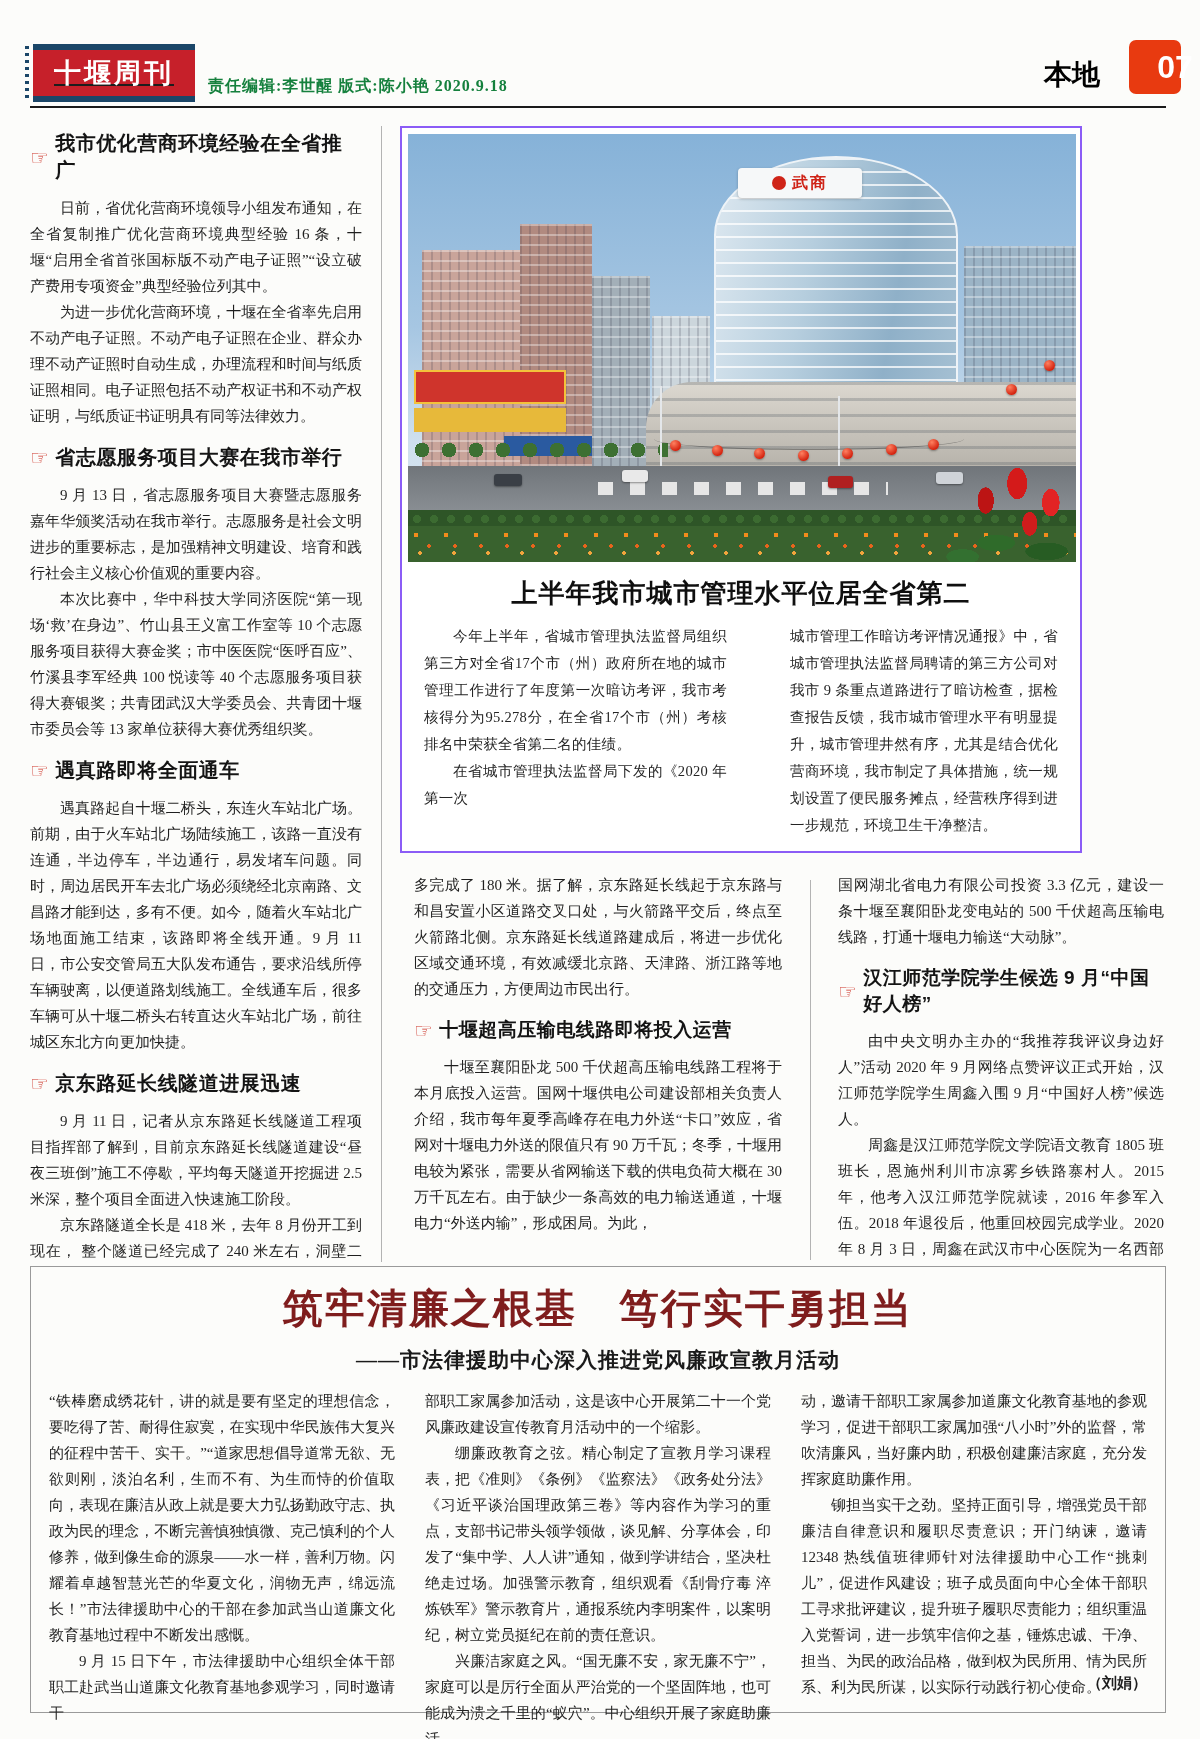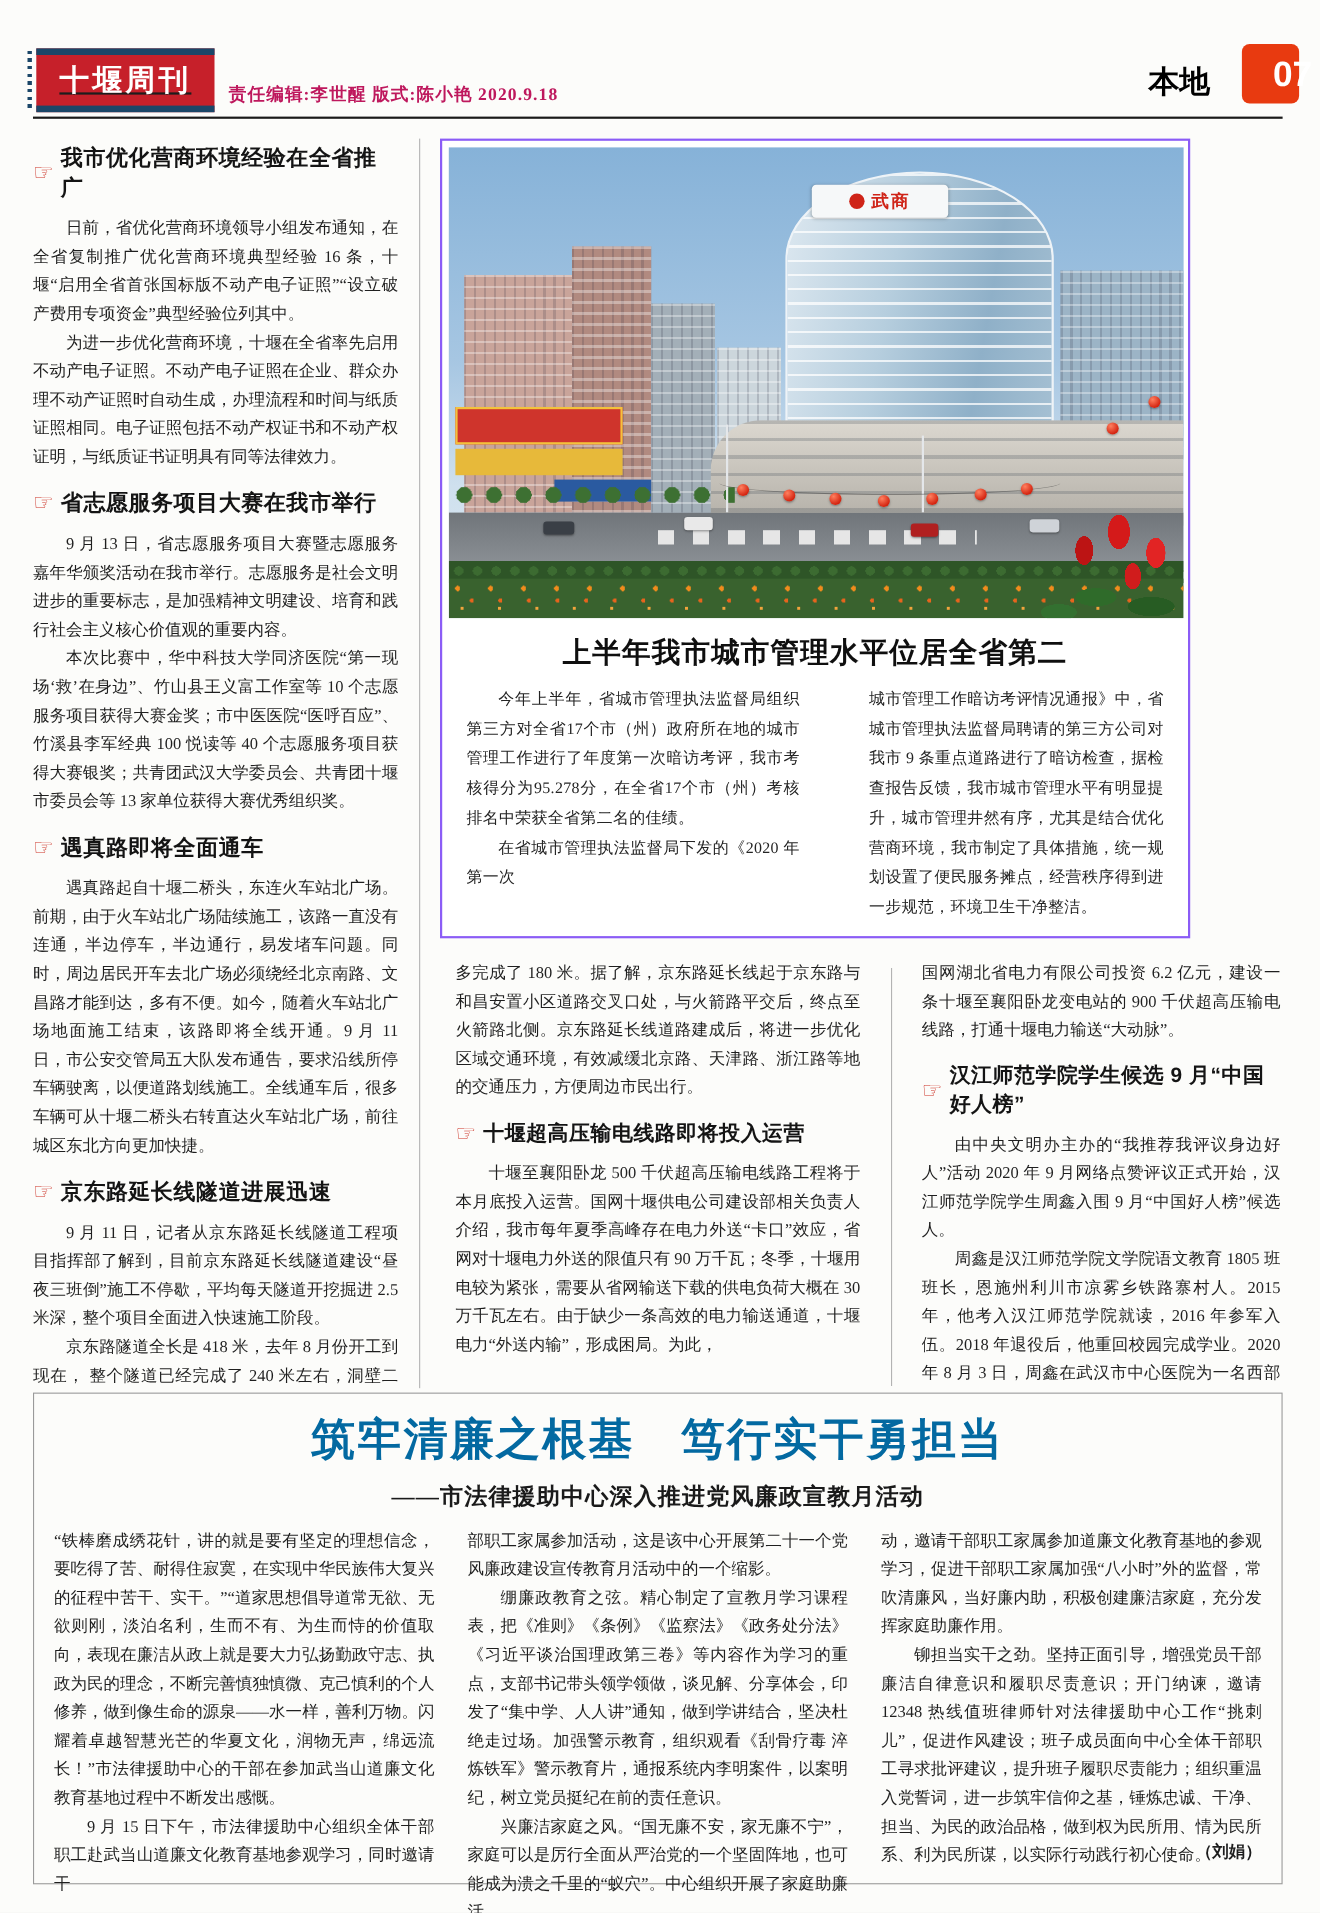--- a/index.html
+++ b/index.html
@@ -10,21 +10,21 @@
 
   
   .masthead-strip { position:absolute; left:25px; top:46px; width:4px; height:54px;
     background:repeating-linear-gradient(#1b4668 0 3px, transparent 3px 7px); }
   .masthead { position:absolute; left:33px; top:44px; width:162px; height:58px;
     background:#c6202a; display:flex; align-items:center; justify-content:center;
     border-top:6px solid #1b4668; border-bottom:6px solid #1b4668;text-decoration:underline; }
   .masthead span { color:#fff; font-weight:bold; font-size:27px; letter-spacing:3px;
     font-family:"Liberation Serif","DejaVu Serif",serif; }
   .editor-line { position:absolute; left:208px; top:76px; font-size:16px; font-weight:bold;
-    color:#be185d; letter-spacing:1px; }
+    color:#15803d; letter-spacing:1px; }
   .section-label { position:absolute; right:100px; top:56px; font-size:28px; font-weight:bold;
     font-family:"Liberation Sans","DejaVu Sans",sans-serif; color:#000; }
   .page-num { position:absolute; right:19px; top:40px; width:52px; height:54px;
     background:#e83a10; border-radius:7px; display:flex; align-items:center; justify-content:center;padding-left:40px; }
   .page-num span { color:#fff; font-size:32px; font-weight:bold;
     font-family:"Liberation Sans","DejaVu Sans",sans-serif; }
   .header-rule { position:absolute; left:30px; top:106px; width:1136px; height:2px; background:#1a1a1a; }
 
   
   .body-p { font-size:15px; line-height:26px; text-align:justify; text-indent:2em; color:#1f1f1f; }
@@ -115,21 +115,21 @@
   .photo-cols { display:flex; gap:28px; padding:4px 16px 0; }
   .photo-cols > div { flex:1; }
   .kai-p { font-size:14.5px; line-height:27px; text-align:justify; text-indent:2em;
     color:#242424; letter-spacing:0.3px; }
   .kai-p.cont { text-indent:0;margin-left:35px; }
 
   
   .bottom-box { position:absolute; left:30px; top:1266px; width:1136px; height:447px;
     border:1px solid #9a9a9a; padding:14px 18px 0; background:#fcfcfa; }
   .bottom-title { text-align:center; font-weight:bold; font-size:40px; letter-spacing:2px;
-    color:#0369a1; }
+    color:#7f1d1d; }
   .bottom-subtitle { text-align:center; font-size:21px; font-weight:600; color:#1a1a1a;
     margin:10px 0 14px; letter-spacing:1px; }
   .bottom-cols { display:flex; gap:30px; }
   .bottom-cols > div { flex:1; }
   .byline { text-align:right; font-weight:bold; font-size:15px; margin-top:-26px; }
 </style>
 </head>
 <body>
 
 <div class="page">
@@ -234,21 +234,21 @@
     <h3 class="brief-head">
       <span class="finger">☞</span>
       <span>十堰超高压输电线路即将投入运营</span>
     </h3>
     <p class="body-p">十堰至襄阳卧龙 500 千伏超高压输电线路工程将于本月底投入运营。国网十堰供电公司建设部相关负责人介绍，我市每年夏季高峰存在电力外送“卡口”效应，省网对十堰电力外送的限值只有 90 万千瓦；冬季，十堰用电较为紧张，需要从省网输送下载的供电负荷大概在 30 万千瓦左右。由于缺少一条高效的电力输送通道，十堰电力“外送内输”，形成困局。为此，</p>
   </div>
 
   <div class="v-rule-sub"></div>
 
   <div class="right-col">
-    <p class="body-p cont">国网湖北省电力有限公司投资 6.2 亿元，建设一条十堰至襄阳卧龙变电站的 900 千伏超高压输电线路，打通十堰电力输送“大动脉”。</p>
+    <p class="body-p cont">国网湖北省电力有限公司投资 3.3 亿元，建设一条十堰至襄阳卧龙变电站的 500 千伏超高压输电线路，打通十堰电力输送“大动脉”。</p>
     <h3 class="brief-head">
       <span class="finger">☞</span>
       <span>汉江师范学院学生候选 9 月“中国好人榜”</span>
     </h3>
     <p class="body-p">由中央文明办主办的“我推荐我评议身边好人”活动 2020 年 9 月网络点赞评议正式开始，汉江师范学院学生周鑫入围 9 月“中国好人榜”候选人。</p>
     <p class="body-p">周鑫是汉江师范学院文学院语文教育 1805 班班长，恩施州利川市凉雾乡铁路寨村人。2015 年，他考入汉江师范学院就读，2016 年参军入伍。2018 年退役后，他重回校园完成学业。2020 年 8 月 3 日，周鑫在武汉市中心医院为一名西部地区白血病患儿捐献造血干细胞，这名患儿将因为他的捐献重获新生。</p>
   </div>
 
   <div class="bottom-box">
     <h1 class="bottom-title">筑牢清廉之根基　笃行实干勇担当</h1>

